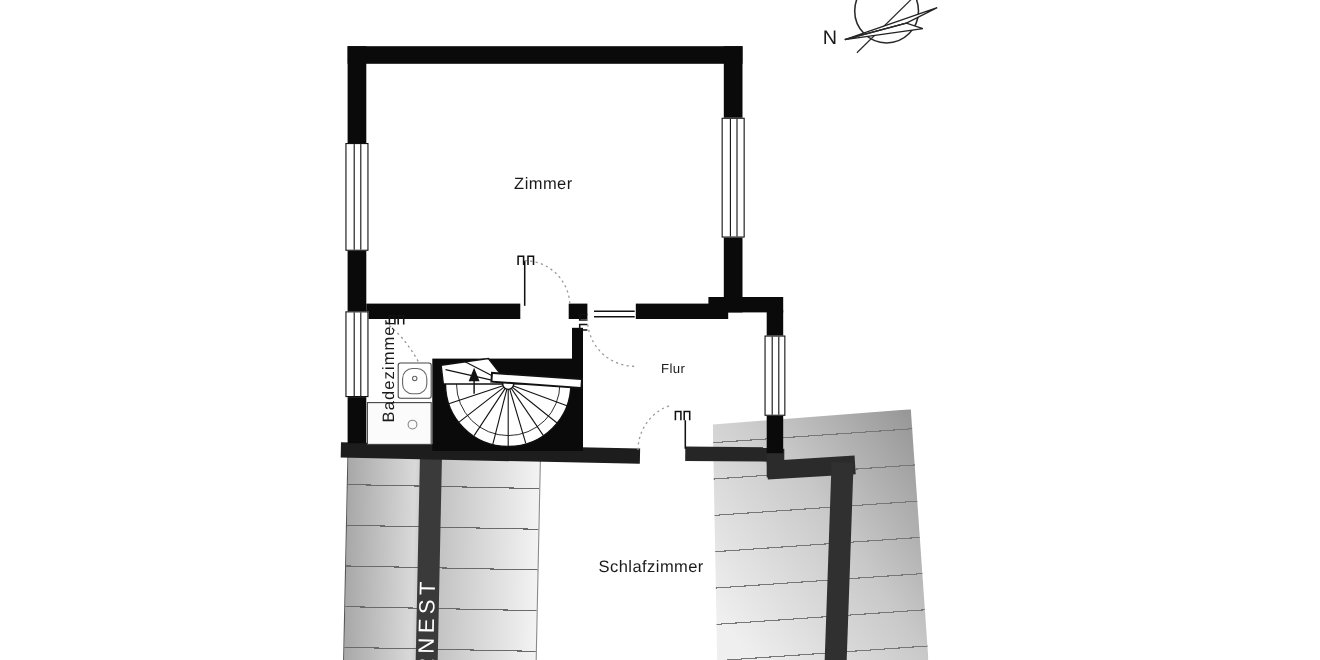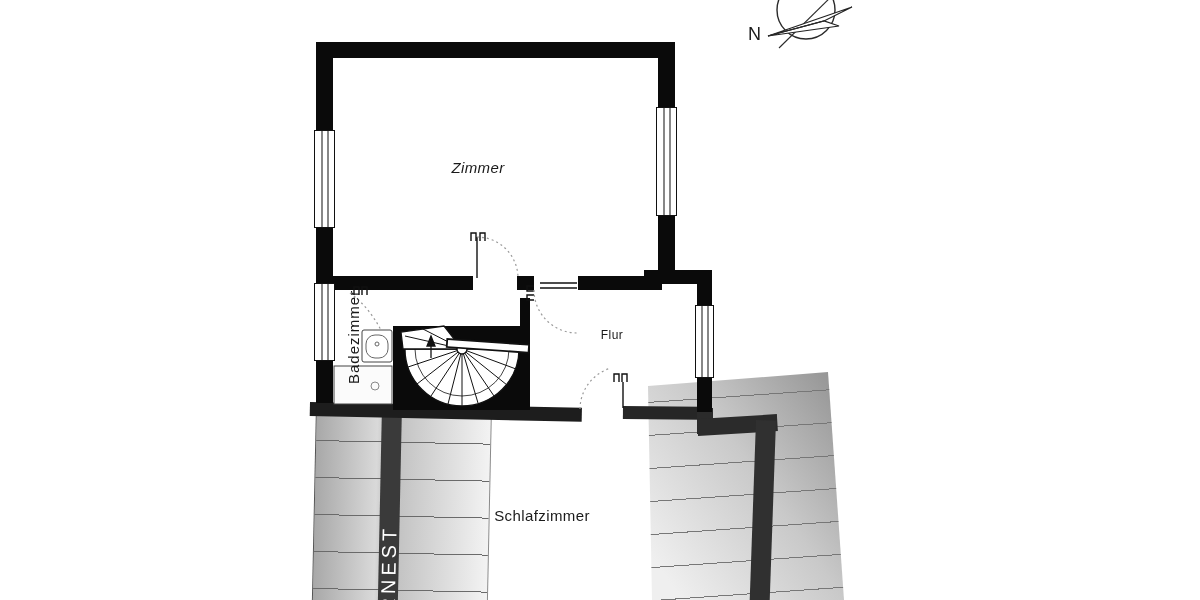--- a/index.html
+++ b/index.html
@@ -137,19 +137,19 @@
 
     <g fill="none" stroke="#2a2a2a" stroke-width="1.4">
       <circle cx="806" cy="10" r="29"></circle>
       <line x1="779" y1="48" x2="838" y2="-10" stroke-width="1.1"></line>
       <polygon points="768,36 852,7 824,21" fill="#fff" stroke="#222" stroke-width="1.2"></polygon>
       <polygon points="768,36 839,26 824,21" fill="#fff" stroke="#222" stroke-width="1.2"></polygon>
       <line x1="768" y1="36" x2="824" y2="21" stroke-width="1"></line>
     </g>
   </svg>
 
-  <div class="label" style="left:428px;top:159px;width:100px;font-style:italic;">Zimmer</div>
+  <div class="label" style="left:444px;top:159px;width:100px;">Zimmer</div>
   <div class="vlabel" style="left:345px;top:288px;height:96px;">Badezimmer</div>
   <div class="label" style="left:582px;top:328px;width:60px;font-size:12px;">Flur</div>
-  <div class="label" style="left:482px;top:507px;width:120px;">Schlafzimmer</div>
+  <div class="label" style="left:532px;top:507px;width:120px;">Schlafzimmer</div>
   <div class="north">N</div>
 
 </div>
 
 </body></html>

